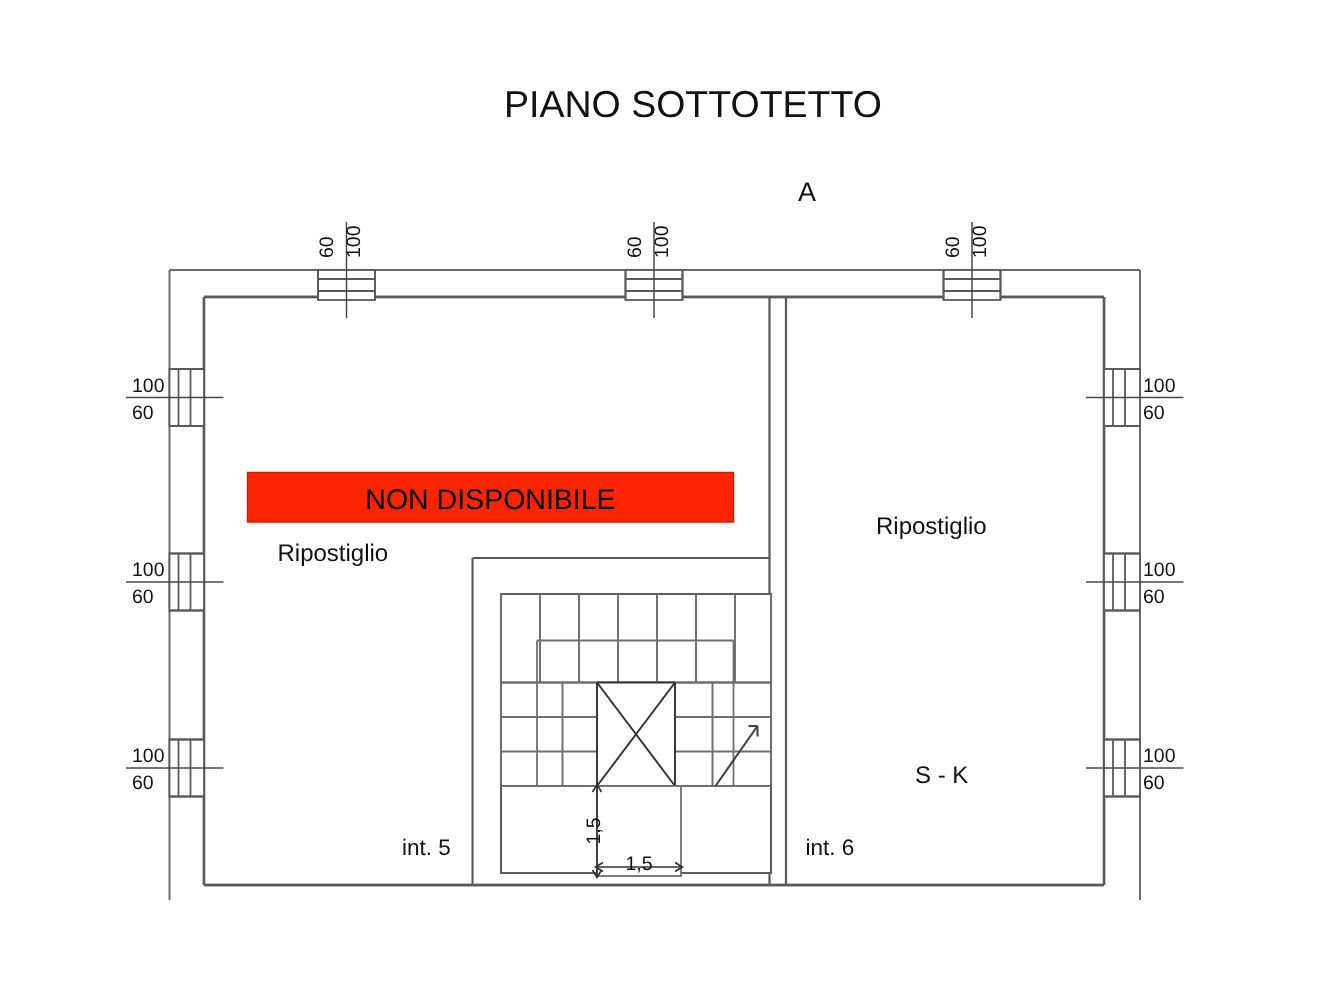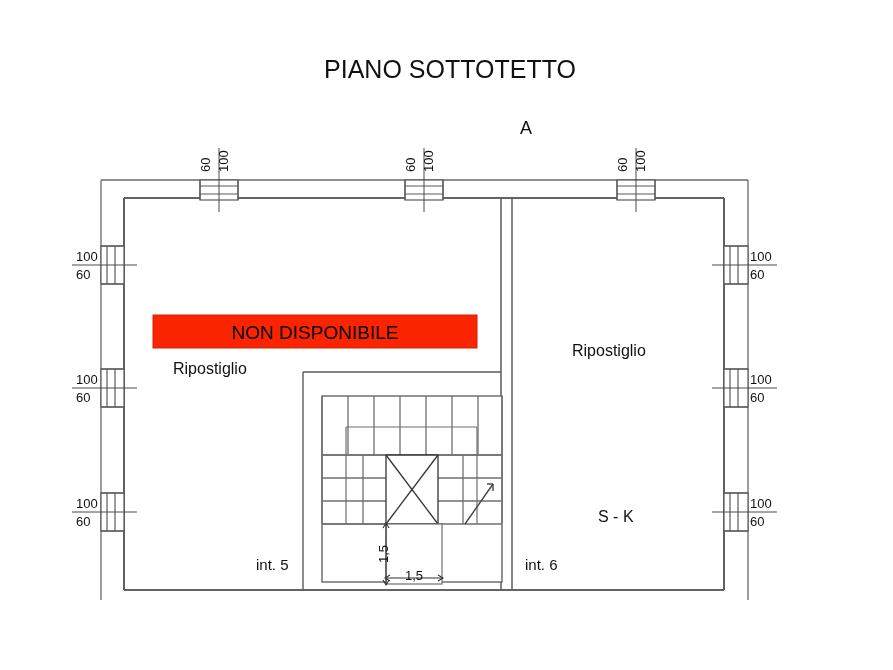--- a/index.html
+++ b/index.html
@@ -2,21 +2,21 @@
 <html><head>
 <meta charset="utf-8">
 <style>
   html,body{margin:0;padding:0;background:#ffffff;}
   body{
     width:893px;height:670px;overflow:hidden;
     font-family:"Liberation Sans","DejaVu Sans",sans-serif;
     color:#000000;
     position:relative;
   }
-  #plan-root{position:absolute;left:4px;top:0;width:742px;height:670px;}
+  #plan-root{position:absolute;left:16px;top:0;width:742px;height:670px;}
   svg{display:block;}
   text{ -webkit-font-smoothing:antialiased; }
 </style>
 </head>
 <body>
 
 <div id="plan-root">
   <svg id="plan-svg" width="893" height="670" viewBox="0 0 893 670" xmlns="http://www.w3.org/2000/svg">
 
     <rect x="0" y="0" width="893" height="670" fill="#ffffff"></rect>

